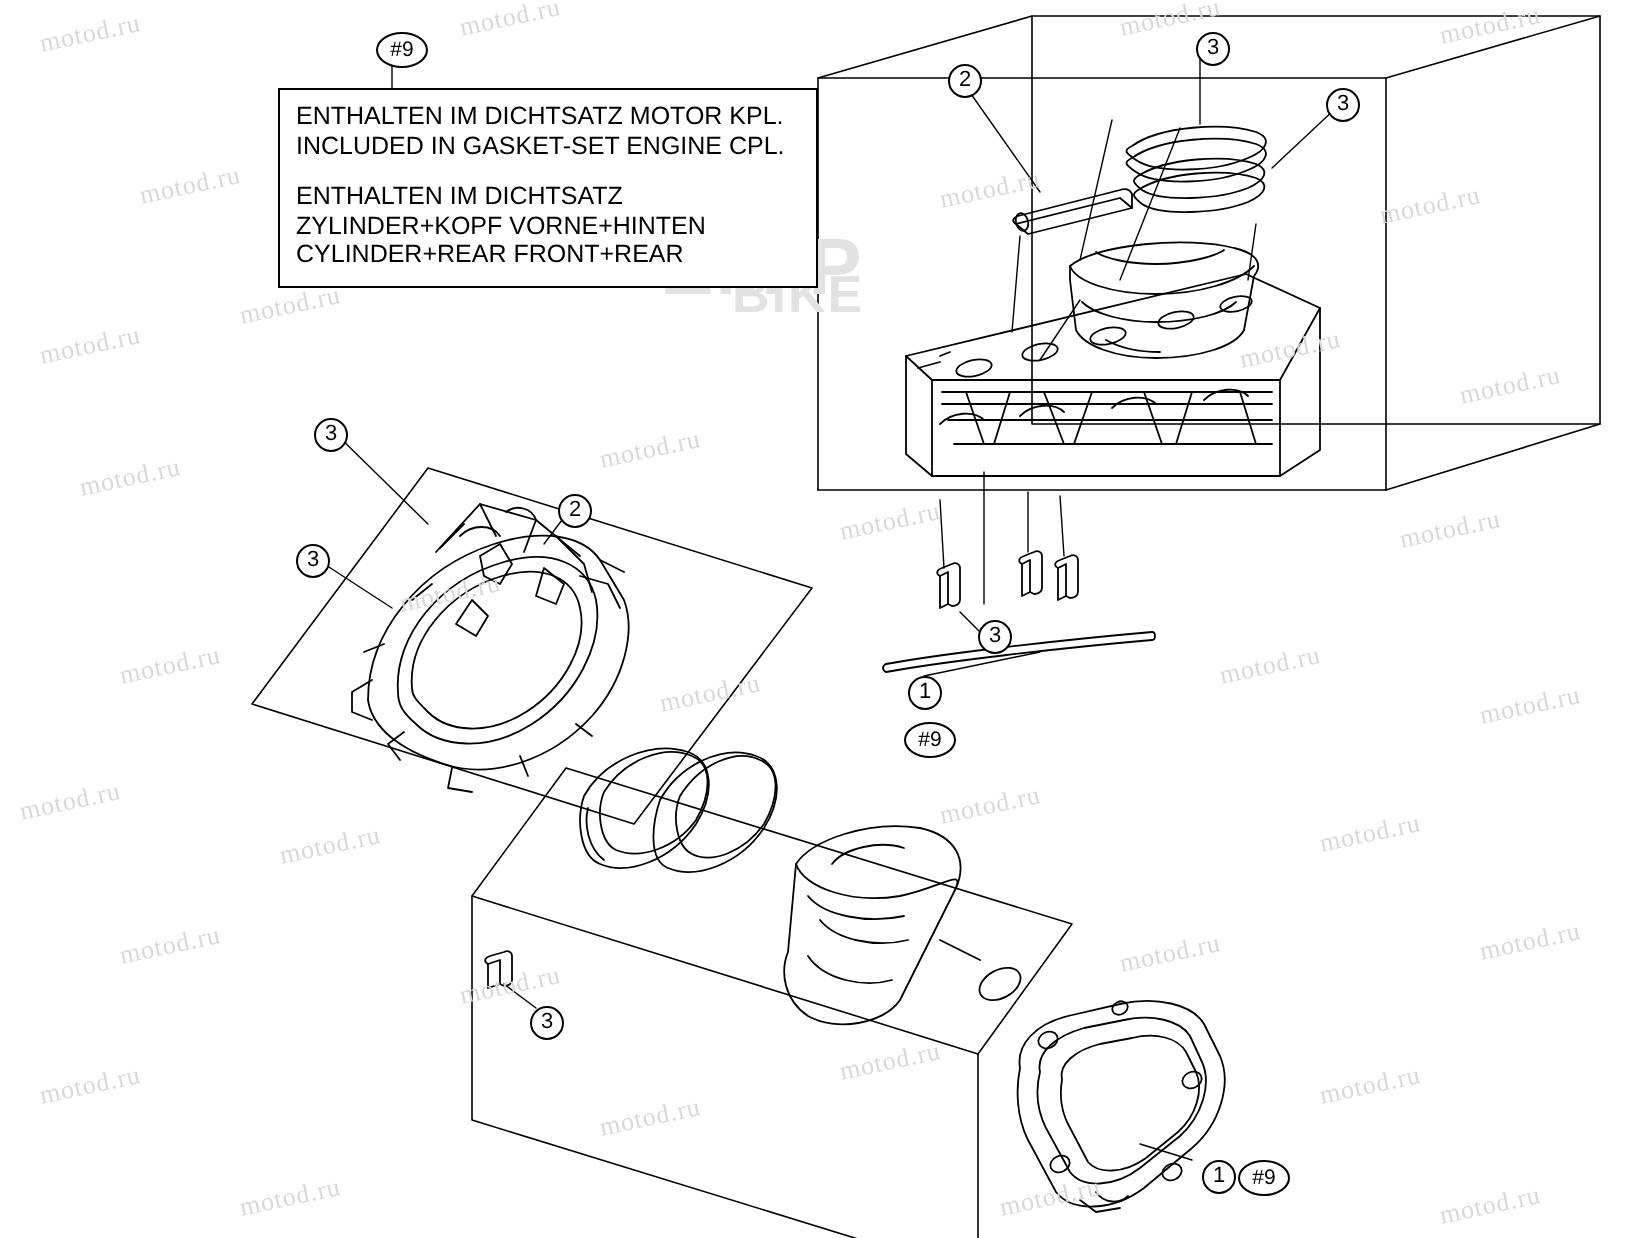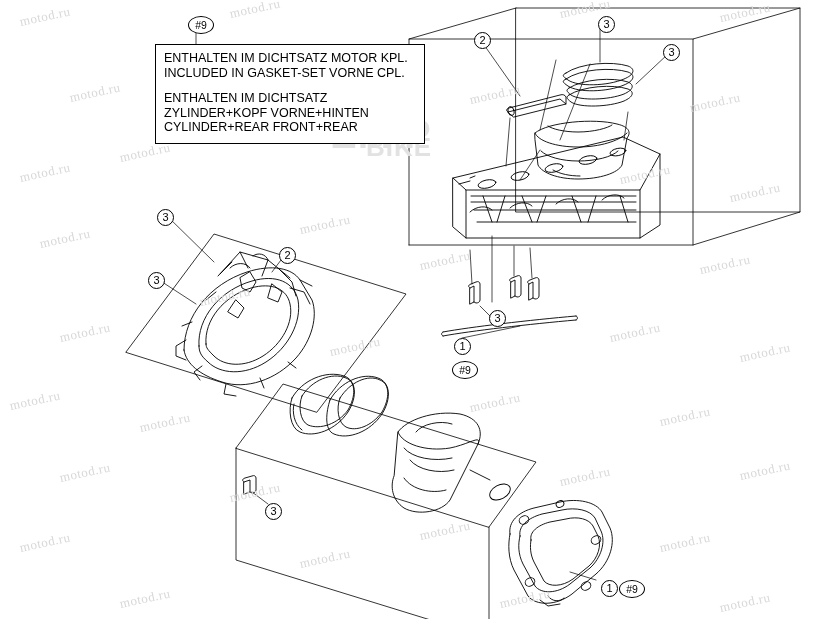--- a/index.html
+++ b/index.html
@@ -51,21 +51,21 @@
   }
   #overlay {
     position: absolute;
     left: 0; top: 0;
     width: 825px; height: 619px;
     z-index: 8;
   }
   
   .note-box {
     position: absolute;
-    left: 155px;
+    left: 139px;
     top: 44px;
     width: 270px;
     background: #ffffff;
     border: 1px solid #000000;
     padding: 6px 8px 8px 8px;
     z-index: 7;
     box-sizing: border-box;
   }
   .note-line {
     font-family: "Liberation Sans", sans-serif;
@@ -320,21 +320,21 @@
         <path d="M284,256 L272,272"></path>
         <path d="M268,504 L252,492"></path>
         <path d="M596,580 L570,572"></path>
       </g>
 
     </g>
   </svg>
 
   <div class="note-box">
     <div class="note-line">ENTHALTEN IM DICHTSATZ MOTOR KPL.</div>
-    <div class="note-line">INCLUDED IN GASKET-SET VORNE CPL.</div>
+    <div class="note-line">INCLUDED IN GASKET-SET ENGINE CPL.</div>
     <div class="note-gap"></div>
     <div class="note-line">ENTHALTEN IM DICHTSATZ</div>
     <div class="note-line">ZYLINDER+KOPF VORNE+HINTEN</div>
     <div class="note-line">CYLINDER+REAR FRONT+REAR</div>
   </div>
 
   <div id="overlay">
       <div class="bubble oval" style="left: 188px; top: 16px;">#9</div>
       <div class="bubble r" style="left: 598px; top: 16px;">3</div>
       <div class="bubble r" style="left: 474px; top: 32px;">2</div>

